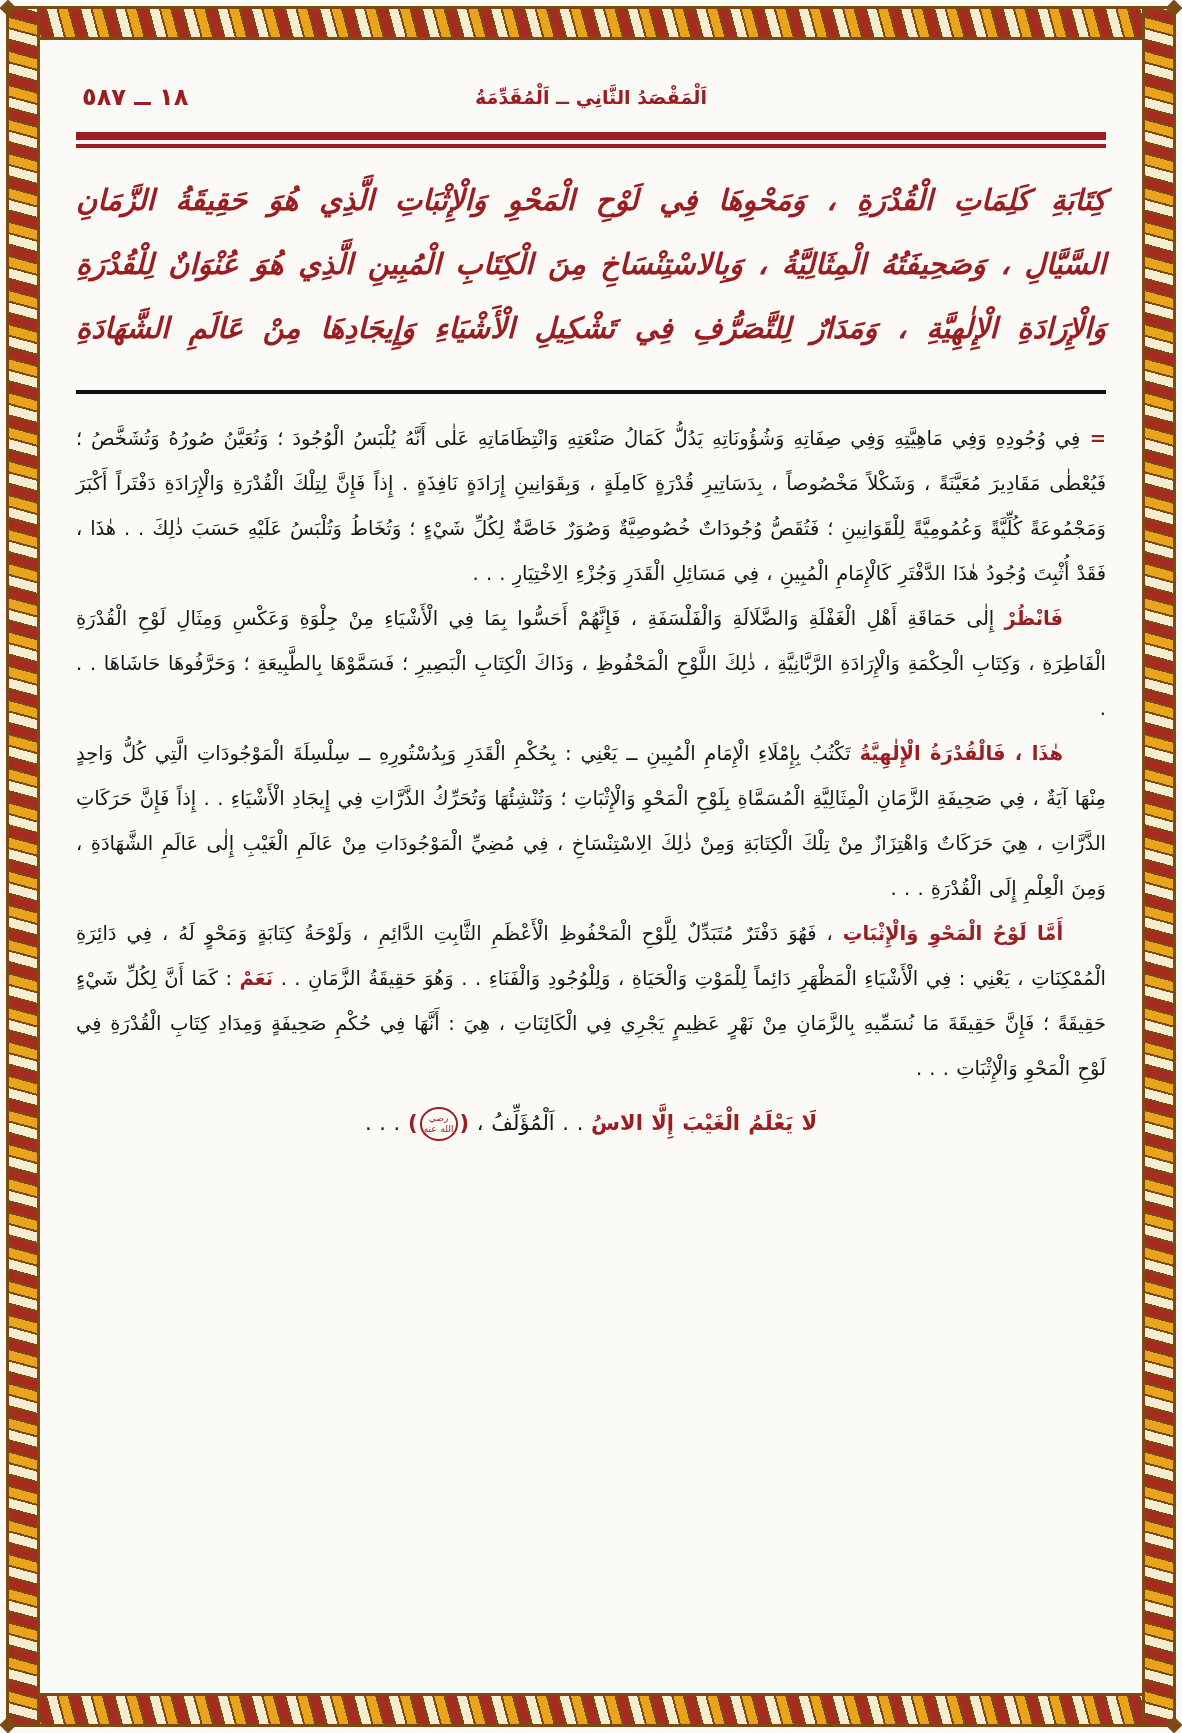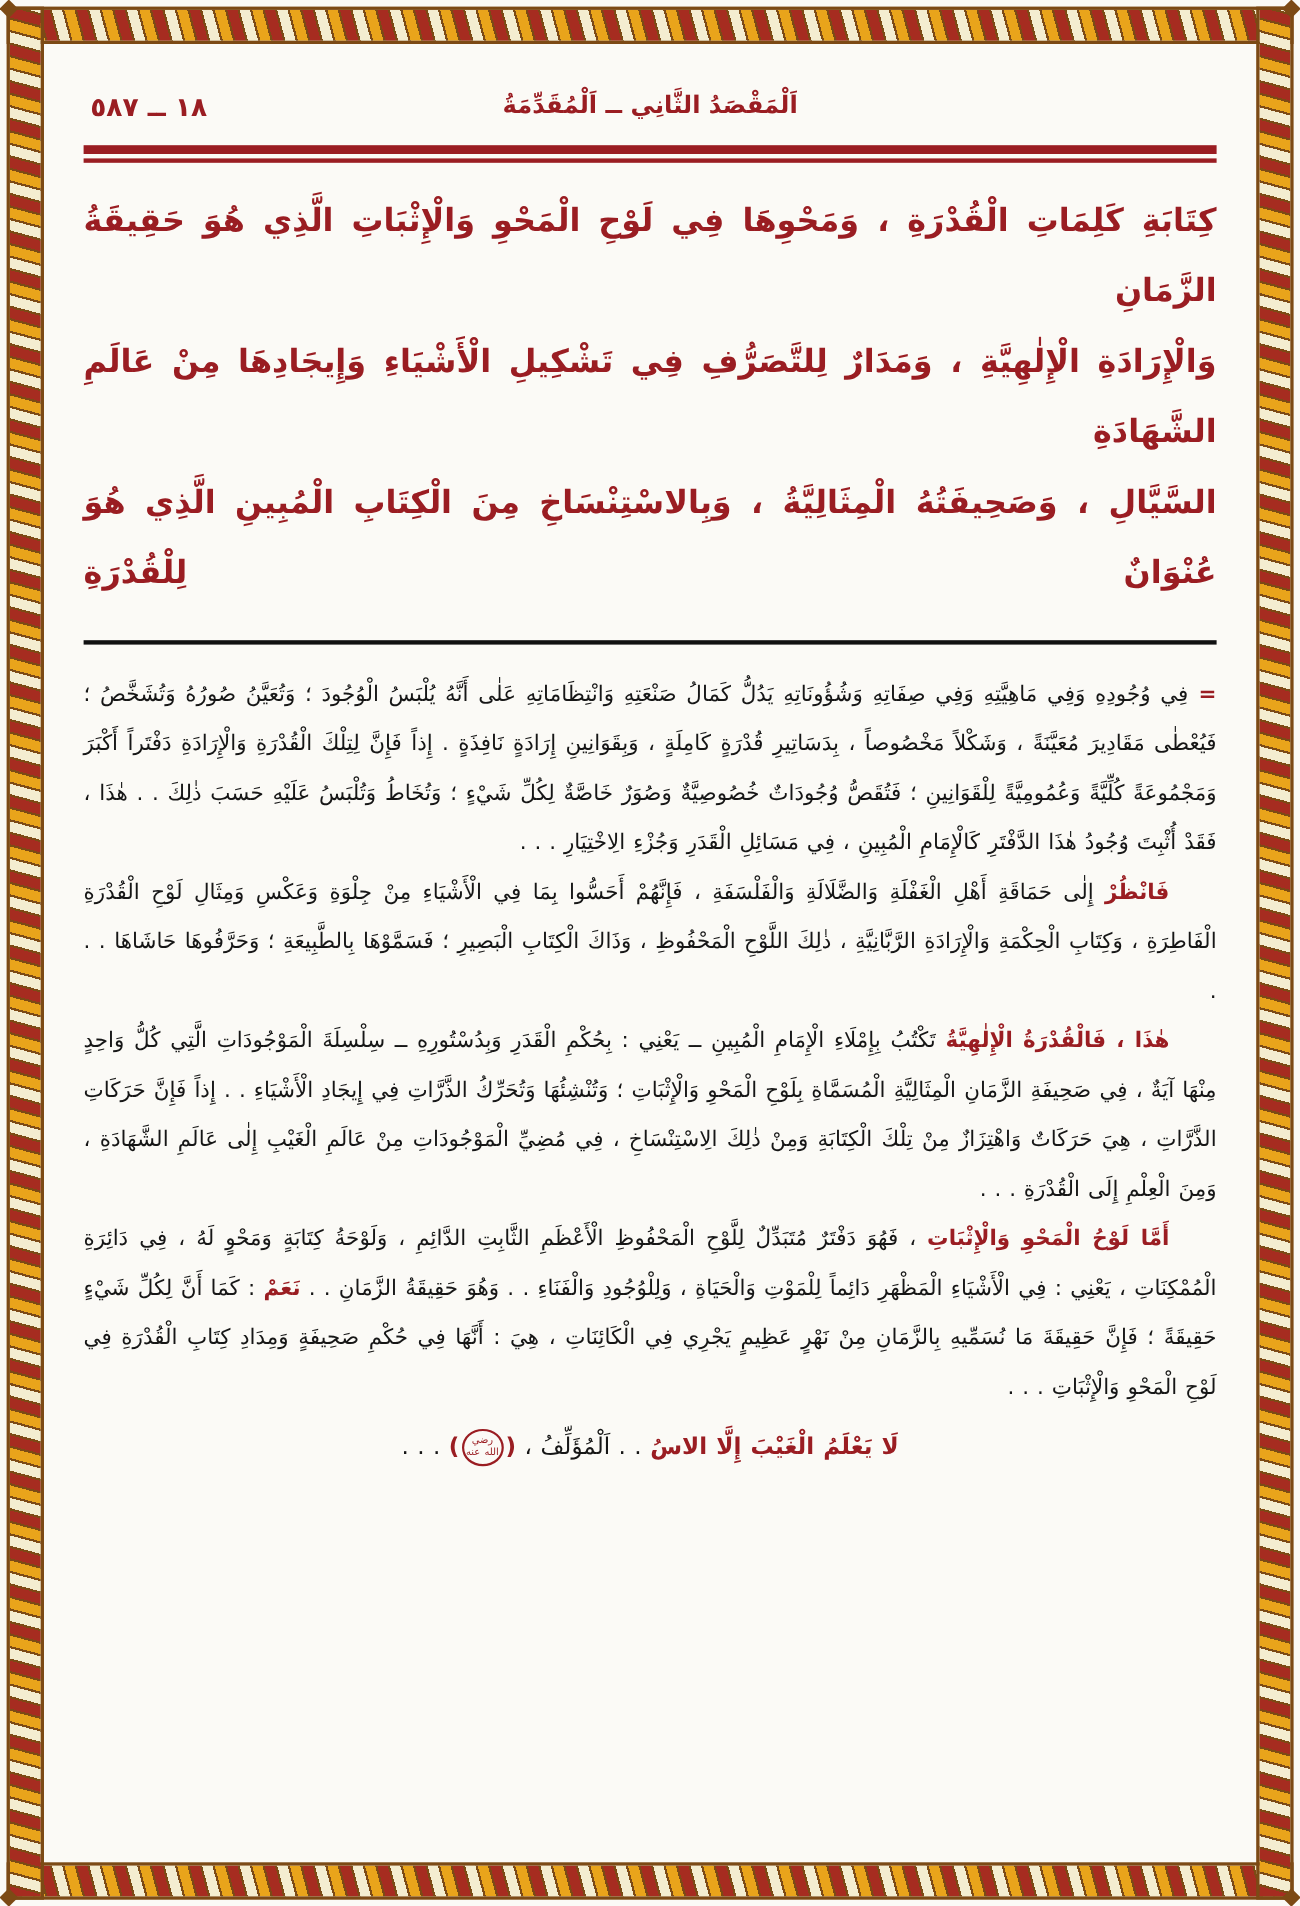--- a/index.html
+++ b/index.html
@@ -42,33 +42,33 @@
   }
   .ct-tl{top:2px;left:2px;} .ct-tr{top:2px;right:2px;}
   .ct-bl{bottom:2px;left:2px;} .ct-br{bottom:2px;right:2px;}
   
   .content{
     position:absolute;inset:44px;background:var(--page-bg);
     padding:24px 32px 0 32px;direction:rtl;
   }
   .header{position:relative;height:58px;margin-bottom:6px;}
   .page-title{
-    text-align:center;font-size:22px;font-weight:bold;color:var(--text-maroon);
+    text-align:center;font-size:19px;font-weight:bold;color:var(--text-maroon);
     line-height:58px;letter-spacing:.5px;
   }
   .page-number{
     position:absolute;left:6px;top:0;font-size:24px;font-weight:bold;
     color:var(--text-maroon);line-height:58px;direction:rtl;
   }
   .double-rule{margin:4px 0 20px 0;}
   .rule-thick{height:8px;background:var(--text-maroon);}
   .rule-gap{height:4px;}
   .rule-thin{height:4px;background:var(--text-maroon);}
   
-  .main-text{color:var(--text-maroon);font-weight:bold;font-size:29px;}
+  .main-text{color:var(--text-maroon);font-weight:bold;font-size:29px;font-style:italic;}
   .main-line{
     line-height:64px;text-align:justify;text-align-last:justify;
     word-spacing:2px;
   }
   .main-line.last{text-align-last:right;}
   
   .footnote-sep{height:4px;background:#111;margin:30px 0 22px 0;}
   .footnote{color:var(--text-black);font-size:19.5px;}
   .fpara{line-height:45px;text-align:justify;word-spacing:1px;}
   .fpara.indent{text-indent:2.2em;}
@@ -108,22 +108,22 @@
     </div>
 
     <div class="double-rule">
       <div class="rule-thick"></div>
       <div class="rule-gap"></div>
       <div class="rule-thin"></div>
     </div>
 
     <div class="main-text">
       <div class="main-line">كِتَابَةِ كَلِمَاتِ الْقُدْرَةِ ، وَمَحْوِهَا فِي لَوْحِ الْمَحْوِ وَالْإِثْبَاتِ الَّذِي هُوَ حَقِيقَةُ الزَّمَانِ</div>
+      <div class="main-line">السَّيَّالِ ، وَصَحِيفَتُهُ الْمِثَالِيَّةُ ، وَبِالاسْتِنْسَاخِ مِنَ الْكِتَابِ الْمُبِينِ الَّذِي هُوَ عُنْوَانٌ لِلْقُدْرَةِ</div>
       <div class="main-line">وَالْإِرَادَةِ الْإِلٰهِيَّةِ ، وَمَدَارٌ لِلتَّصَرُّفِ فِي تَشْكِيلِ الْأَشْيَاءِ وَإِيجَادِهَا مِنْ عَالَمِ الشَّهَادَةِ</div>
-      <div class="main-line">السَّيَّالِ ، وَصَحِيفَتُهُ الْمِثَالِيَّةُ ، وَبِالاسْتِنْسَاخِ مِنَ الْكِتَابِ الْمُبِينِ الَّذِي هُوَ عُنْوَانٌ لِلْقُدْرَةِ</div>
     </div>
 
     <div class="footnote-sep"></div>
 
     <div class="footnote">
 
       <p class="fpara">
         <span class="maroon lead">= </span><span>فِي وُجُودِهِ وَفِي مَاهِيَّتِهِ وَفِي صِفَاتِهِ وَشُؤُونَاتِهِ يَدُلُّ كَمَالُ صَنْعَتِهِ وَانْتِظَامَاتِهِ عَلٰى أَنَّهُ يُلْبَسُ الْوُجُودَ ؛ وَتُعَيَّنُ صُورُهُ وَتُشَخَّصُ ؛ فَيُعْطٰى مَقَادِيرَ مُعَيَّنَةً ، وَشَكْلاً مَخْصُوصاً ، بِدَسَاتِيرِ قُدْرَةٍ كَامِلَةٍ ، وَبِقَوَانِينِ إِرَادَةٍ نَافِذَةٍ . إِذاً فَإِنَّ لِتِلْكَ الْقُدْرَةِ وَالْإِرَادَةِ دَفْتَراً أَكْبَرَ وَمَجْمُوعَةً كُلِّيَّةً وَعُمُومِيَّةً لِلْقَوَانِينِ ؛ فَتُقَصُّ وُجُودَاتٌ خُصُوصِيَّةٌ وَصُوَرٌ خَاصَّةٌ لِكُلِّ شَيْءٍ ؛ وَتُخَاطُ وَتُلْبَسُ عَلَيْهِ حَسَبَ ذٰلِكَ . . هٰذَا ، فَقَدْ أُثْبِتَ وُجُودُ هٰذَا الدَّفْتَرِ كَالْإِمَامِ الْمُبِينِ ، فِي مَسَائِلِ الْقَدَرِ وَجُزْءِ الِاخْتِيَارِ . . .</span>
       </p>
 

